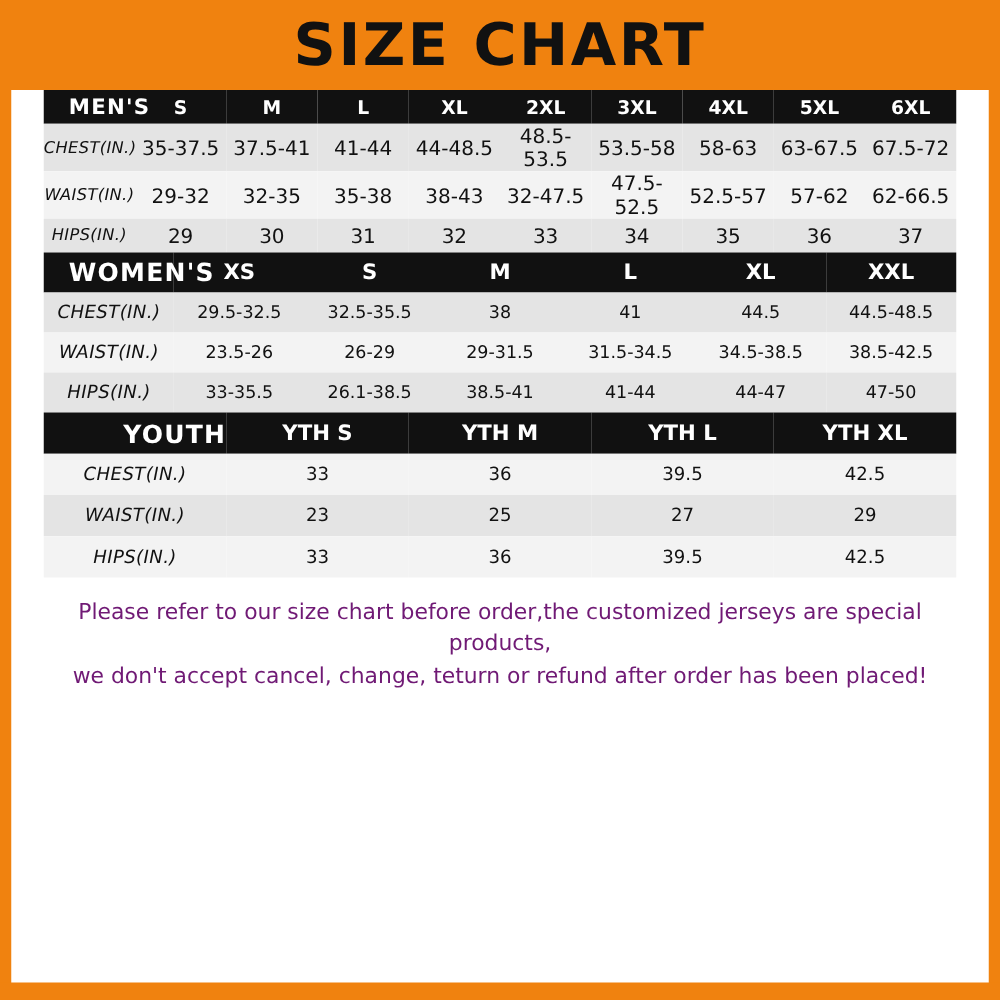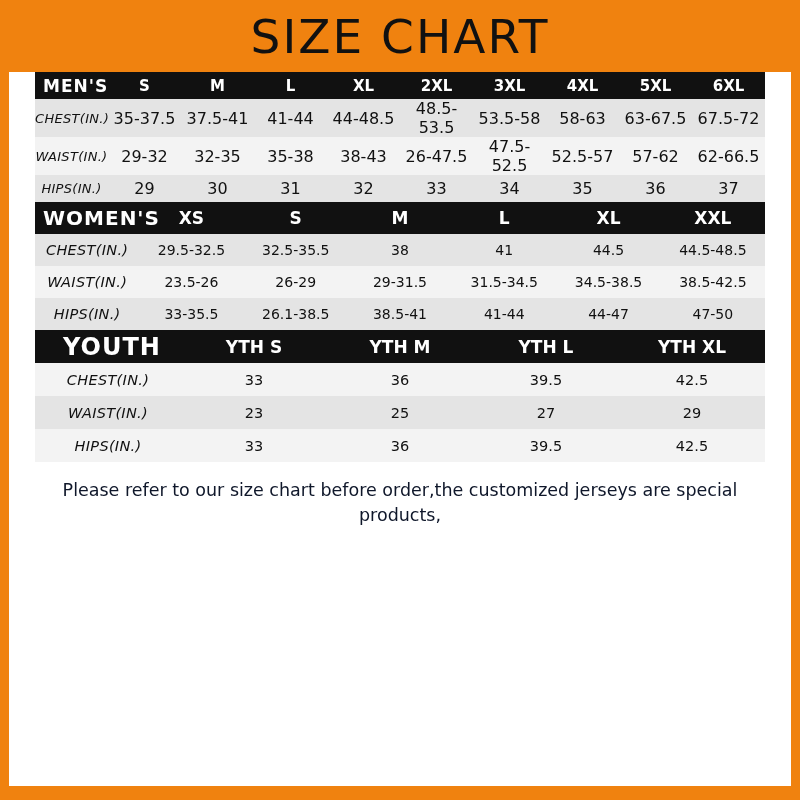--- a/index.html
+++ b/index.html
@@ -26,21 +26,21 @@
   .header-band {
     background: #f0820f;
     height: 72px;
     display: flex;
     align-items: center;
     justify-content: center;
     margin: 0 -9px;
   }
   .header-title {
     font-family: "DejaVu Sans", sans-serif;
-    font-weight: normal;
+    font-weight: bold;
     font-size: 47px;
     letter-spacing: 2px;
     color: #111111;
     line-height: 1;
   }
   .section {
     padding: 0 26px;
   }
   .section-title {
     text-align: center;
@@ -64,22 +64,22 @@
     font-family: "DejaVu Sans", sans-serif;
   }
   thead th {
     background: #111111;
     color: #ffffff;
     font-weight: bold;
     height: 37px;
     font-size: 16px;
   }
   thead th.corner {
-    text-align: center;
-    padding-left: 8px;
+    text-align: right;
+    padding-left: 20px;
     font-size: 17px;
     letter-spacing: 1px;
   }
   tbody tr.odd td { background: #e4e4e4; }
   tbody tr.even td { background: #f3f3f3; }
   tbody td.rowhead {
     font-size: 14px;
     color: #111111;
     letter-spacing: 0.3px;
     font-style: italic;
@@ -90,28 +90,28 @@
   #man-table thead th.corner { font-size: 17px; }
   #man-table td.rowhead { font-size: 13px; }
 
   #women-table th, #women-table td { font-size: 14px; height: 32px; }
   #women-table thead th { font-size: 17px; }
   #women-table thead th.corner { font-size: 20px; }
   #women-table td.rowhead { font-size: 14.5px; }
 
   #youth-table th, #youth-table td { font-size: 14.5px; height: 33px; }
   #youth-table thead th { font-size: 17px; }
-  #youth-table thead th.corner { font-size: 24px; }
+  #youth-table thead th.corner { font-size: 20px; }
   #youth-table td.rowhead { font-size: 14.5px; }
 
   .footer-note {
     margin-top: 16px;
     padding: 0 18px;
     text-align: center;
-    color: #0f172a;
+    color: #701a75;
     font-size: 17.5px;
     line-height: 1.45;
     font-family: "DejaVu Sans", sans-serif;
   }
   .footer-bar {
     position: absolute;
     left: -9px;
     right: -9px;
     bottom: 0;
     height: 14px;
@@ -155,21 +155,21 @@
           <td>58-63</td>
           <td>63-67.5</td>
           <td>67.5-72</td>
         </tr>
         <tr class="even">
           <td class="rowhead">WAIST(IN.)</td>
           <td>29-32</td>
           <td>32-35</td>
           <td>35-38</td>
           <td>38-43</td>
-          <td>26-47.5</td>
+          <td>32-47.5</td>
           <td>47.5-52.5</td>
           <td>52.5-57</td>
           <td>57-62</td>
           <td>62-66.5</td>
         </tr>
         <tr class="odd">
           <td class="rowhead">HIPS(IN.)</td>
           <td>29</td>
           <td>30</td>
           <td>31</td>
@@ -261,16 +261,17 @@
           <td>36</td>
           <td>39.5</td>
           <td>42.5</td>
         </tr>
       </tbody>
     </table>
   </div>
 
   <div class="footer-note">
     <div>Please refer to our size chart before order,the customized jerseys are special products,</div>
+    <div>we don't accept cancel, change, teturn or refund after order has been placed!</div>
   </div>
 
   <div class="footer-bar"></div>
 </div>
 
 </body></html>

